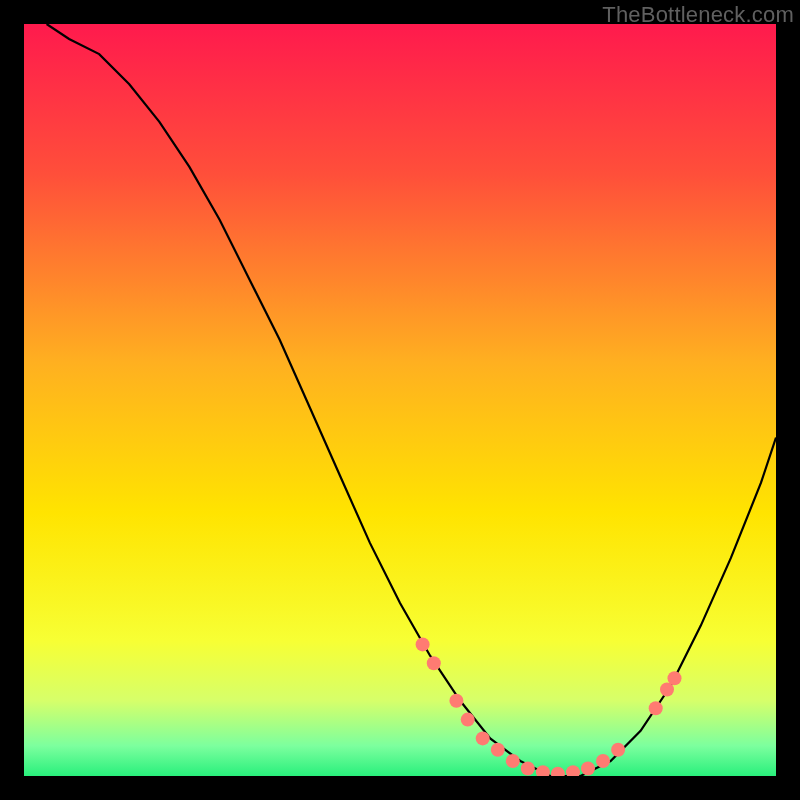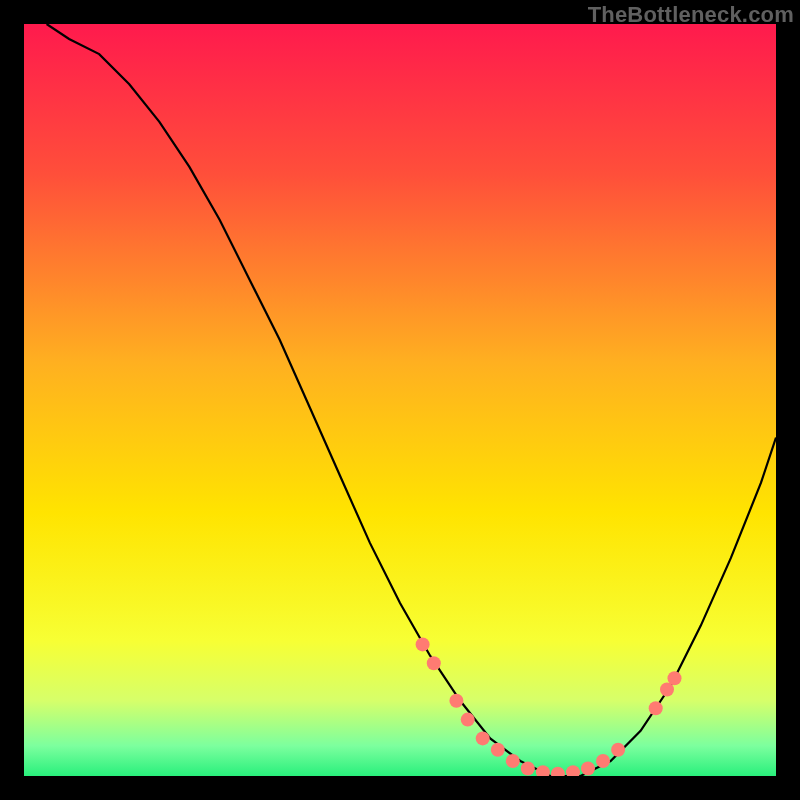--- a/index.html
+++ b/index.html
@@ -25,21 +25,21 @@
     top: 0;
     width: 752px;
     height: 752px;
   }
   .watermark {
     position: absolute;
     top: 2px;
     right: 6px;
     color: #606060;
     font-size: 22px;
-    font-weight: 700;
+    font-weight: 400;
     letter-spacing: 0.2px;
     margin-left: 25px;
   }
   svg { display: block; }
 </style>
 </head>
 <body>
 
 <div class="frame">
   <svg class="plot-area" viewBox="0 0 752 752" width="752" height="752" preserveAspectRatio="none">

